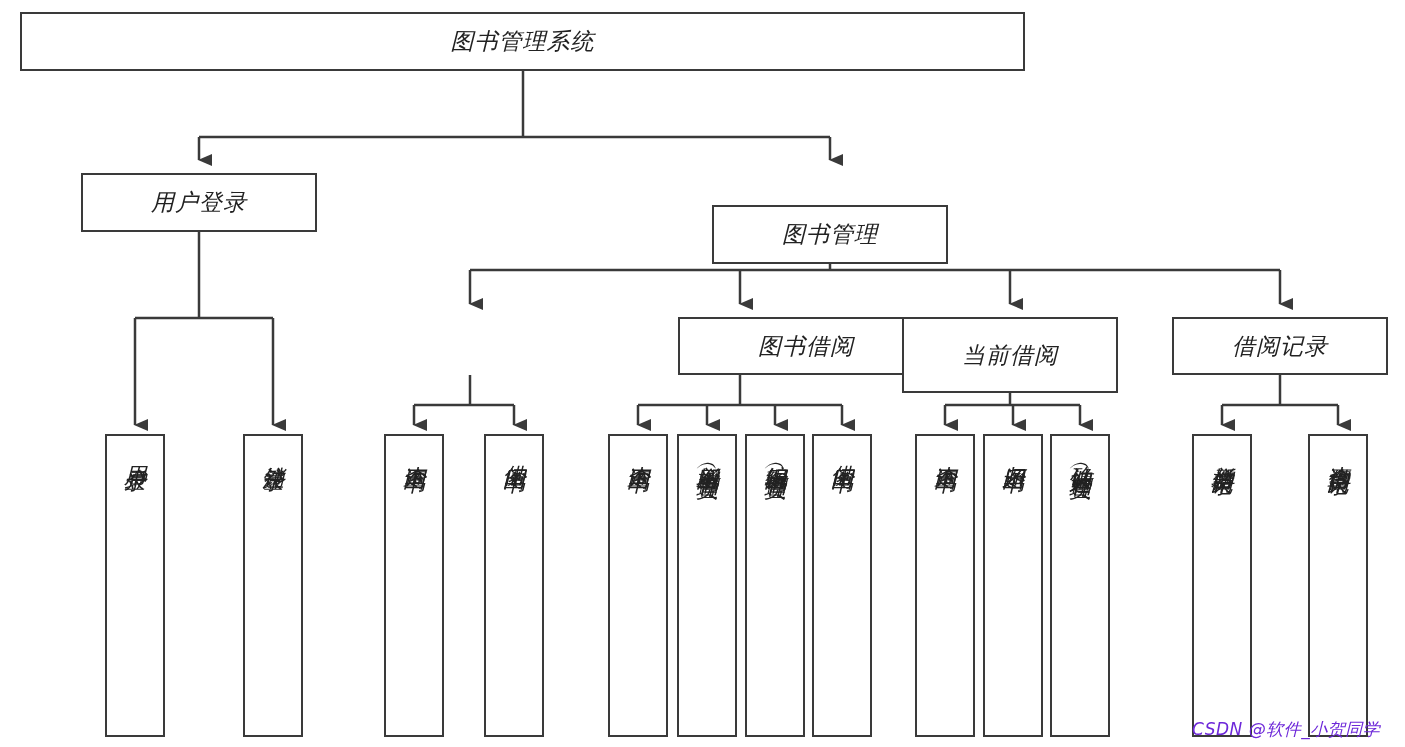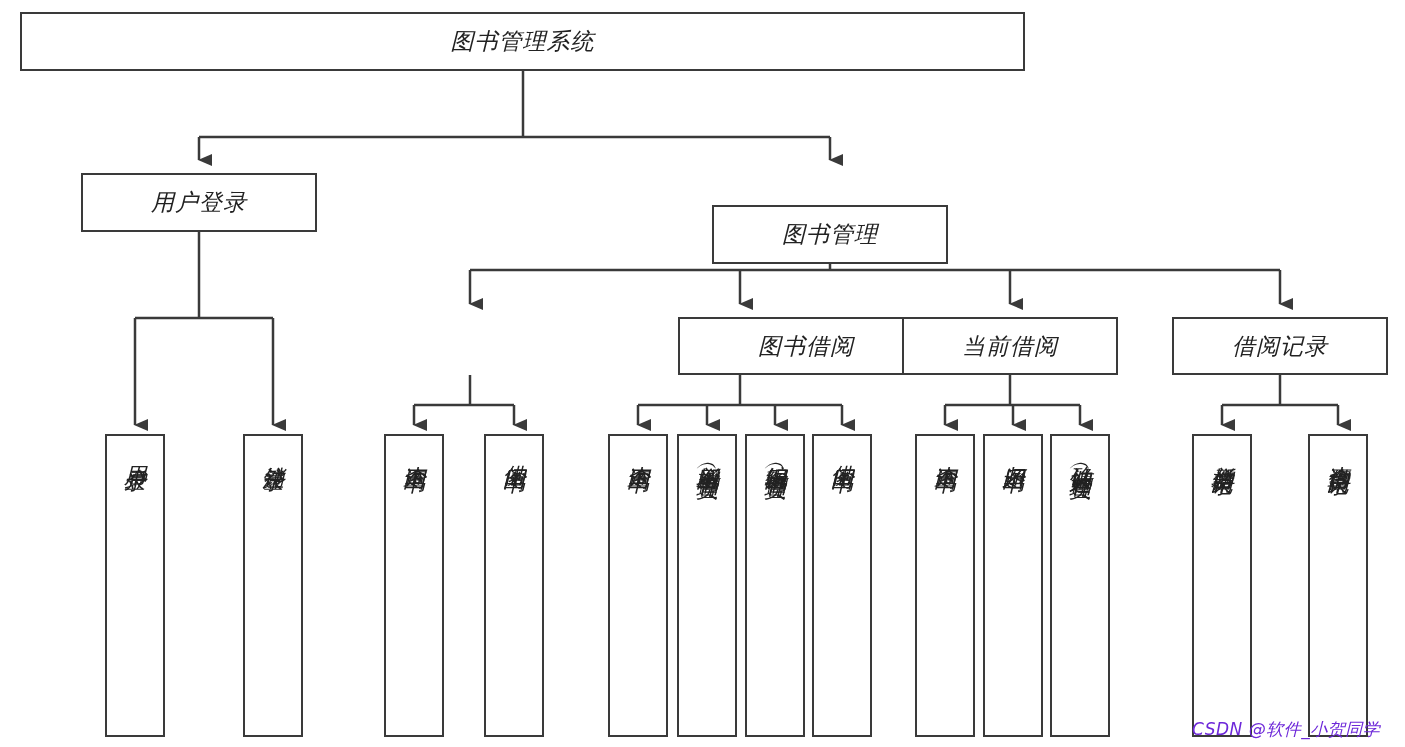--- a/index.html
+++ b/index.html
@@ -126,21 +126,21 @@
   <div class="node horiz" style="left:81px; top:173px; width:236px; height:59px;">
     <span>用户登录</span>
   </div>
   <div class="node horiz" style="left:712px; top:173px; width:236px; height:59px;margin-top:32px;">
     <span>图书管理</span>
   </div>
 
   <div class="node horiz" style="left:632px; top:317px; width:256px; height:58px;margin-left:46px;">
     <span>图书借阅</span>
   </div>
-  <div class="node horiz" style="left:902px; top:317px; width:216px; height:58px;">
+  <div class="node horiz" style="left:902px; top:317px; width:216px; height:76px;">
     <span>当前借阅</span>
   </div>
   <div class="node horiz" style="left:1172px; top:317px; width:216px; height:58px;">
     <span>借阅记录</span>
   </div>
 
   <div class="node vert" style="left:105px; top:434px; width:60px; height:303px;">
     <span class="vtext">用户登录</span>
   </div>
   <div class="node vert" style="left:243px; top:434px; width:60px; height:303px;">

